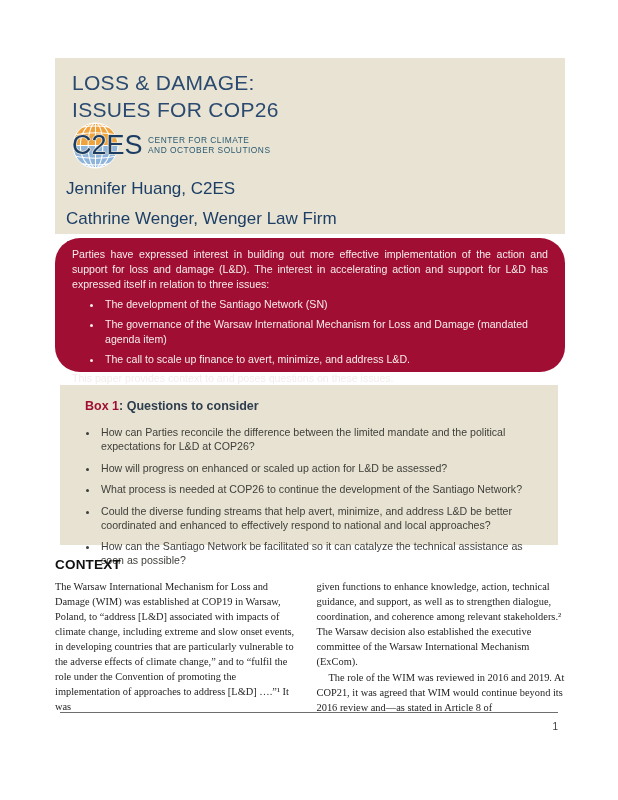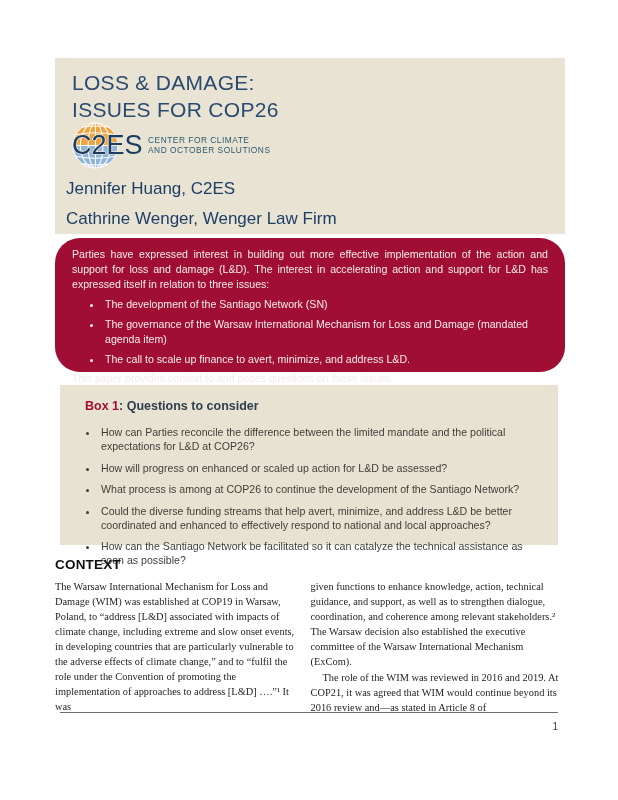--- a/index.html
+++ b/index.html
@@ -43,21 +43,21 @@
   .qb-heading .qb-label{color:#a00f33;}
   .qb-heading .qb-rest{color:#2e3e4e;}
   .questions-box ul{margin:12px 0 0 0;padding-left:14px;color:#3f3f3a;font-size:10.6px;
       line-height:14px;}
   .questions-box li{margin-bottom:7.5px;padding-left:2px;}
 
   
   .context{position:absolute;left:55px;top:557px;width:510px;}
   .context h2{margin:0;font-size:13.5px;font-weight:bold;color:#111111;letter-spacing:.2px;
       font-family:"Liberation Sans",sans-serif;}
-  .context .cols{display:flex;gap:7px;margin-top:8px;font-family:"Liberation Serif",serif;
+  .context .cols{display:flex;gap:13px;margin-top:8px;font-family:"Liberation Serif",serif;
       font-size:10.4px;line-height:14.95px;color:#242424;}
   .context .col{width:248.5px;}
   .context p{margin:0;}
   .context .p-indent{text-indent:12px;margin-top:1px;}
 
   
   .footer-rule{position:absolute;left:60px;top:712px;width:498px;height:1px;background:#6e6e6e;}
   .page-num{position:absolute;left:538px;top:721px;width:20px;text-align:right;
       font-size:10px;color:#3c3c3c;}
 </style>
@@ -120,21 +120,21 @@
     <p>This paper provides context to and poses questions on these issues.</p>
   </div>
 
   <div class="questions-box">
     <div class="qb-heading">
       <span class="qb-label">Box 1</span><span class="qb-rest">: Questions to consider</span>
     </div>
     <ul>
       <li>How can Parties reconcile the difference between the limited mandate and the political expectations for L&amp;D at COP26?</li>
       <li>How will progress on enhanced or scaled up action for L&amp;D be assessed?</li>
-      <li>What process is among at COP26 to continue the development of the Santiago Network?</li>
+      <li>What process is needed at COP26 to continue the development of the Santiago Network?</li>
       <li>Could the diverse funding streams that help avert, minimize, and address L&amp;D be better coordinated and enhanced to effectively respond to national and local approaches?</li>
       <li>How can the Santiago Network be facilitated so it can catalyze the technical assistance as soon as possible?</li>
     </ul>
   </div>
 
   <div class="context">
     <h2>CONTEXT</h2>
     <div class="cols">
       <div class="col">
         <p>The Warsaw International Mechanism for Loss and Damage (WIM) was established at COP19 in Warsaw, Poland, to “address [L&amp;D] associated with impacts of climate change, including extreme and slow onset events, in developing countries that are particularly vulnerable to the adverse effects of climate change,” and to “fulfil the role under the Convention of promoting the implementation of approaches to address [L&amp;D] ….”¹ It was</p>

